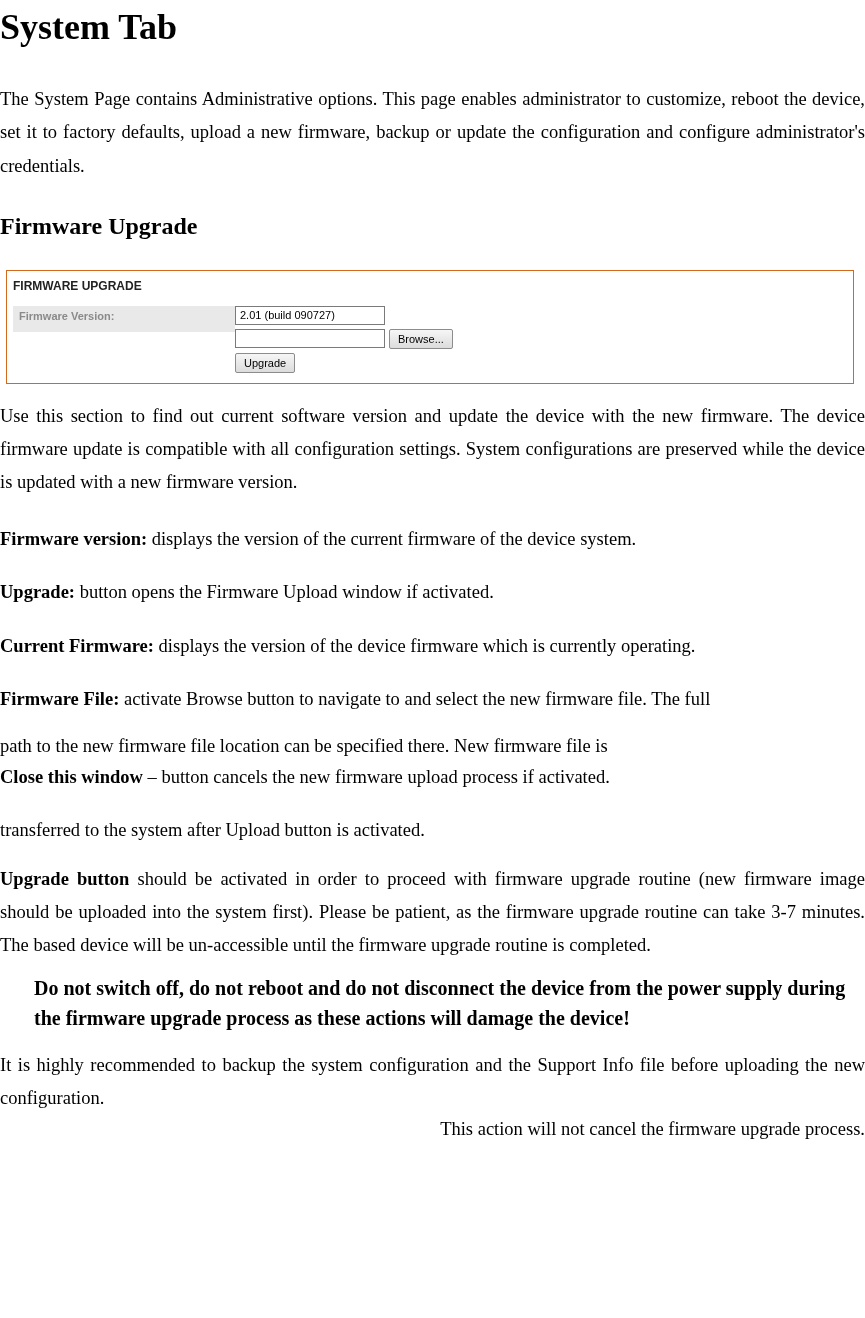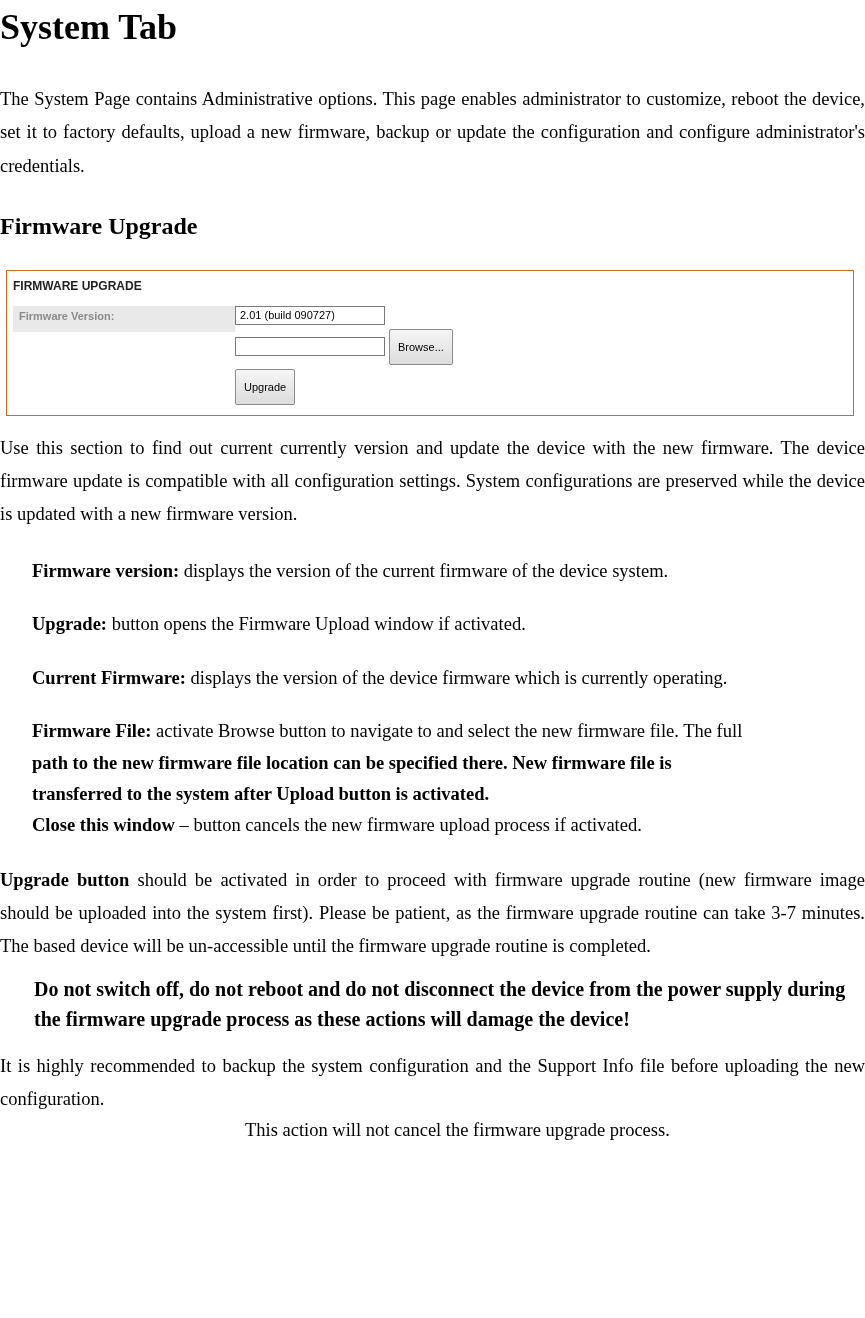--- a/index.html
+++ b/index.html
@@ -26,34 +26,34 @@
   p.body {
     font-size: 18.5px;
     line-height: 1.8;
     margin: 16px 0 24px 0;
     text-align: justify;
   }
   p.def {
     font-size: 18.5px;
     line-height: 1.7;
     margin: 0 0 22px 0;
-    padding-left: 32px;
   }
   .bold { font-weight: bold; }
-  .indent1 { margin-left: 110px; text-indent: 0; font-weight: bold; }
+  .indent1 { margin-left: 110px; text-indent: 0; }
   .indent2 { margin-left: 60px; }
   .warning {
     font-size: 20px;
     font-weight: bold;
     line-height: 1.5;
     margin: 10px 8px 14px 34px;
   }
   .center-note {
     font-size: 18.5px;
     margin: 0 0 0 245px;
+    text-align: right;
   }
 
   
   .fw-panel-wrap {
     margin: 0 0 15px 6px;
   }
   .fw-outer {
     border: 1px solid #d2691e;
     width: 848px;
     box-sizing: border-box;
@@ -98,21 +98,21 @@
   }
   .fw-version { width: 150px; background: #fff; }
   .fw-file { width: 150px; background: #fff; }
   button.fw-btn {
     font-family: Arial, sans-serif;
     font-size: 11px;
     background: linear-gradient(#f6f6f6, #dcdcdc);
     border: 1px solid #8c8c8c;
     border-radius: 2px;
     padding: 1px 8px;
-    height: 36px;
+    height: 20px;
     cursor: pointer;
   }
 </style>
 </head>
 <body>
 
 <div class="page">
 
   <h1>System Tab</h1>
 
@@ -134,43 +134,43 @@
             <button class="fw-btn">Browse...</button>
           </div>
           <div class="fw-row">
             <button class="fw-btn">Upgrade</button>
           </div>
         </div>
       </div>
     </div>
   </div>
 
-  <p class="body">Use this section to find out current currently version and update the device with the new firmware. The device firmware update is compatible with all configuration settings. System configurations are preserved while the device is updated with a new firmware version.</p>
+  <p class="body">Use this section to find out current software version and update the device with the new firmware. The device firmware update is compatible with all configuration settings. System configurations are preserved while the device is updated with a new firmware version.</p>
 
   <p class="def">
     <span class="bold">Firmware version:</span><span> displays the version of the current firmware of the device system.</span>
   </p>
 
   <p class="def">
     <span class="bold">Upgrade:</span><span> button opens the Firmware Upload window if activated.</span>
   </p>
 
   <p class="def">
     <span class="bold">Current Firmware:</span><span> displays the version of the device firmware which is currently operating.</span>
   </p>
 
-  <p class="def" style="margin-bottom:0">
+  <p class="def" style="margin-bottom:15px">
     <span class="bold">Firmware File:</span><span> activate Browse button to navigate to and select the new firmware file. The full</span>
   </p>
   <p class="def indent1" style="margin-bottom:0">path to the new firmware file location can be specified there. New firmware file is</p>
-  <p class="def indent1" style="margin-bottom:0">transferred to the system after Upload button is activated.</p>
-
   <p class="def indent2">
     <span class="bold">Close this window</span><span> – button cancels the new firmware upload process if activated.</span>
   </p>
+
+  <p class="def indent1" style="margin-bottom:0">transferred to the system after Upload button is activated.</p>
 
   <p class="body" style="margin-bottom:8px">
     <span class="bold">Upgrade button</span><span> should be activated in order to proceed with firmware upgrade routine (new firmware image should be uploaded into the system first). Please be patient, as the firmware upgrade routine can take 3-7 minutes. The based device will be un-accessible until the firmware upgrade routine is completed.</span>
   </p>
 
   <p class="warning">Do not switch off, do not reboot and do not disconnect the device from the power supply during the firmware upgrade process as these actions will damage the device!</p>
 
   <p class="body" style="margin-bottom:4px">It is highly recommended to backup the system configuration and the Support Info file before uploading the new configuration.</p>
 
 

